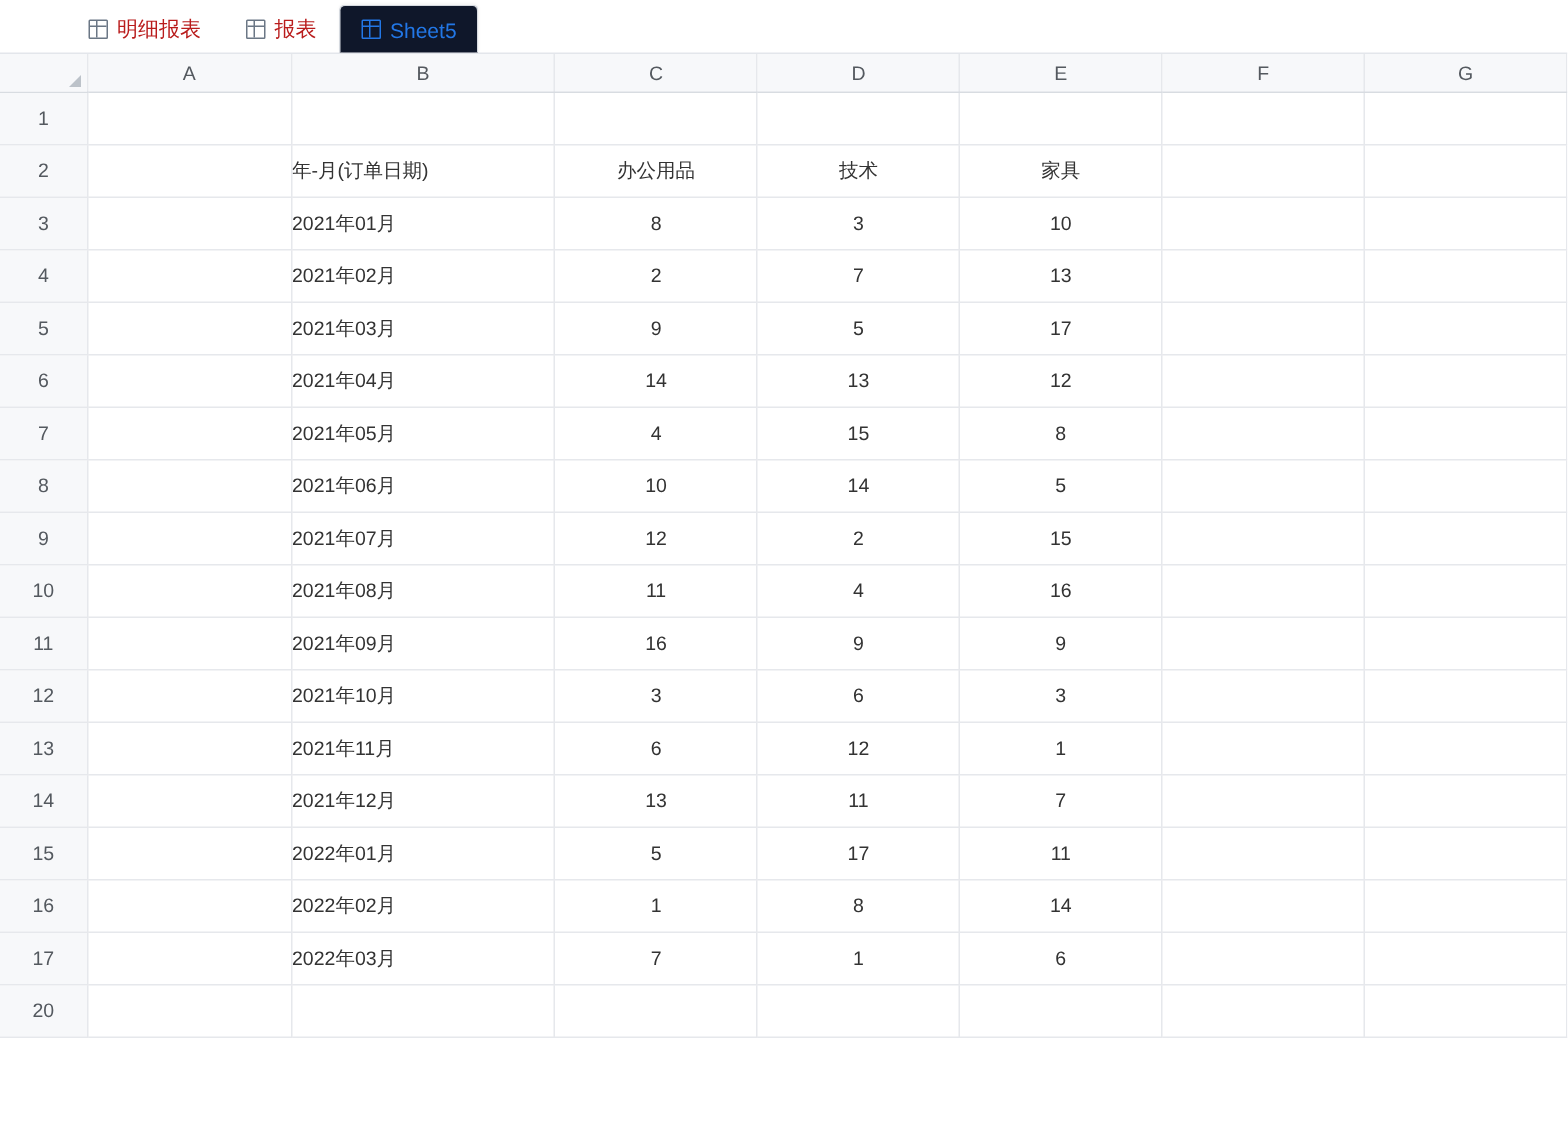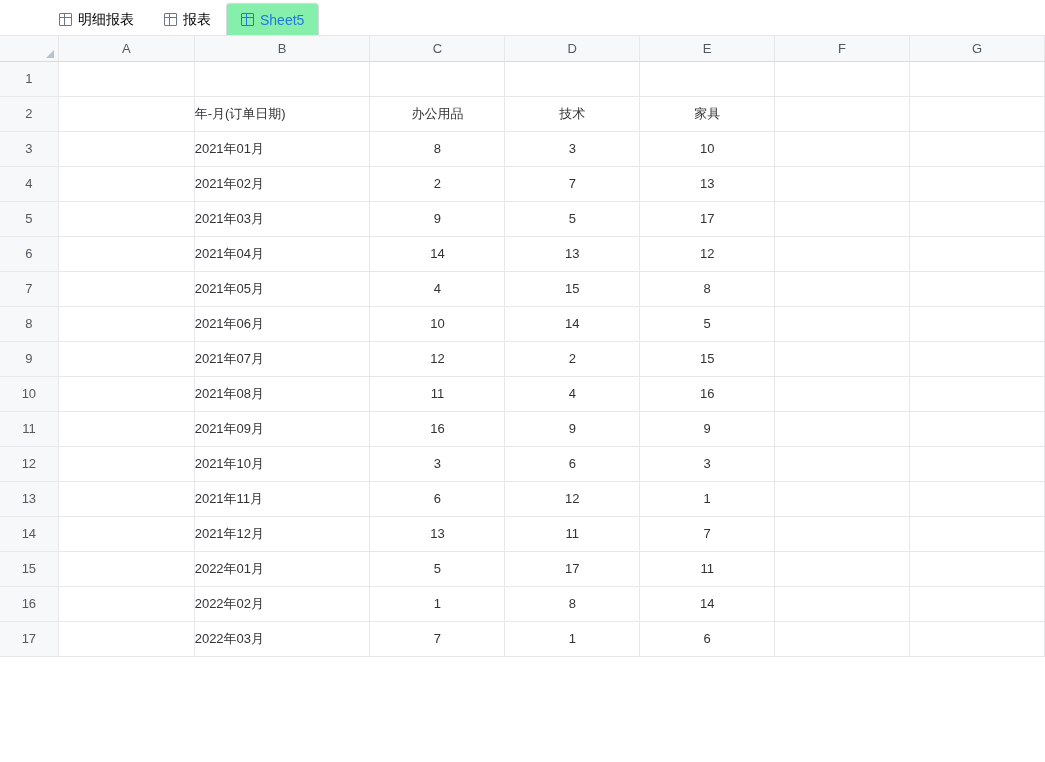--- a/index.html
+++ b/index.html
@@ -26,30 +26,30 @@
     box-sizing: border-box;
     border-bottom: 1px solid #e3e6eb;
   }
   .tab {
     height: 32px;
     display: flex;
     align-items: center;
     gap: 6px;
     padding: 0 14px;
     font-size: 14px;
-    color: #000000;
+    color: #b91c1c;
     border: 1px solid transparent;
     border-bottom: none;
     border-radius: 4px 4px 0 0;
     box-sizing: border-box;
     white-space: nowrap;
     cursor: pointer;
   }
   .tab.active {
-    background: #86efac;
+    background: #0f172a;
     border-color: #d6dae0;
     color: #2277e6;
     position: relative;
     z-index: 2;
     box-shadow: 0 -1px 2px rgba(0,0,0,0.04);
   }
   .tab-icon {
     display: inline-block;
     width: 13px;
     height: 13px;
@@ -374,15 +374,25 @@
         <tr>
           <td class="row-head">17</td>
           <td class="cell"></td>
           <td class="cell left bx-l inner-v inner-h">2022年03月</td>
           <td class="cell center inner-v inner-h">7</td>
           <td class="cell center inner-v inner-h">1</td>
           <td class="cell center bx-r inner-v inner-h">6</td>
           <td class="cell"></td>
           <td class="cell"></td>
         </tr>
+        <tr>
+          <td class="row-head">20</td>
+          <td class="cell"></td>
+          <td class="cell"></td>
+          <td class="cell"></td>
+          <td class="cell"></td>
+          <td class="cell"></td>
+          <td class="cell"></td>
+          <td class="cell"></td>
+        </tr>
       </tbody>
   </table>
 </div>
 
 </body></html>

